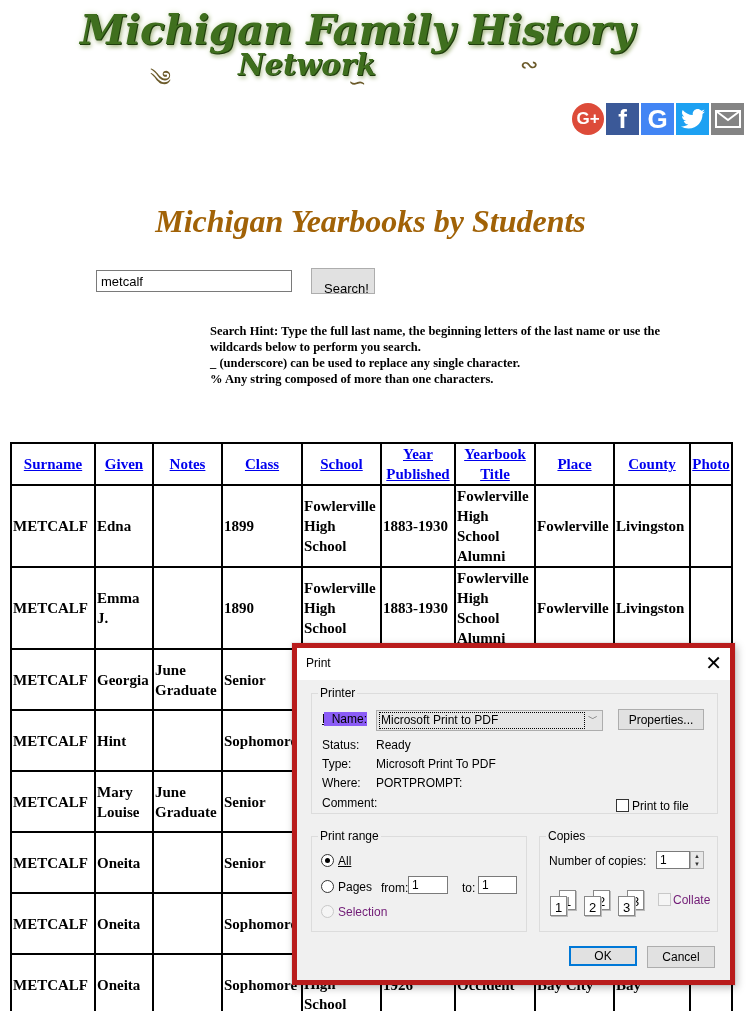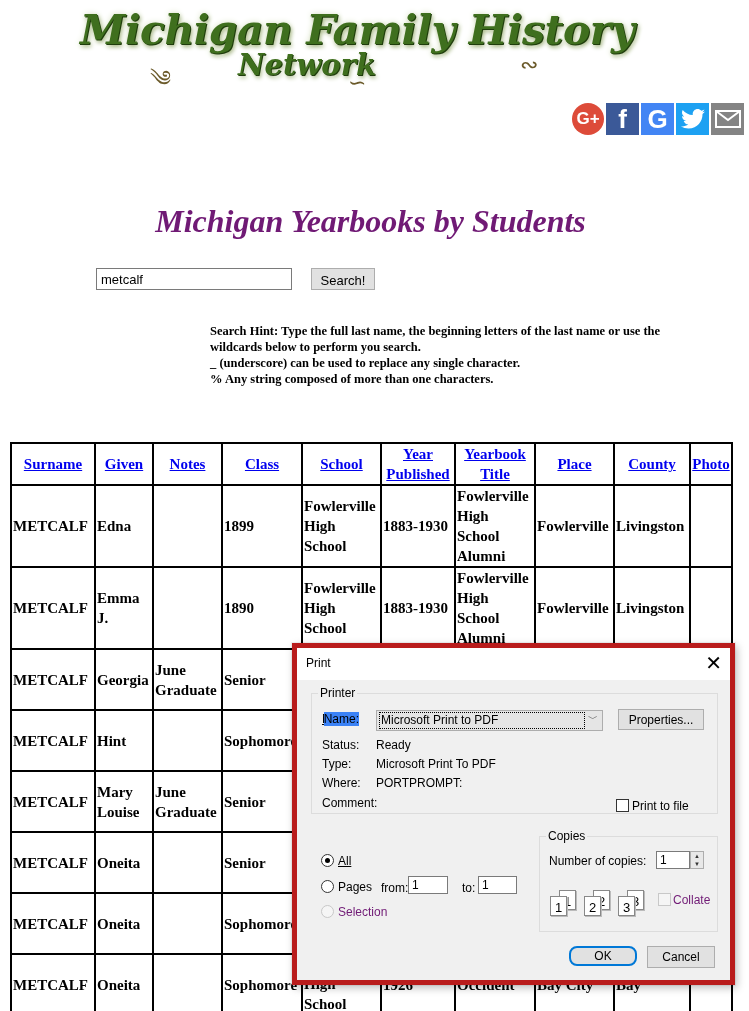--- a/index.html
+++ b/index.html
@@ -35,31 +35,31 @@
   .soc.gplus { border-radius: 50%; background: #dd4b39; font-size: 17px; width: 32px; }
   .soc.fb { background: #3b5998; font-size: 26px; }
   .soc.gg { background: #4285f4; font-size: 26px; }
   .soc.tw { background: #1da1f2; }
   .soc.em { background: #848484; }
 
   
   .page-title {
     position: absolute; left: 0; width: 741px; top: 203px; text-align: center;
     font-family: "Liberation Serif", serif; font-style: italic; font-weight: bold;
-    font-size: 32px; color: #701a75; margin: 0;
+    font-size: 32px; color: #a16207; margin: 0;
   }
   .search-row { position: absolute; top: 268px; left: 96px; display: flex; align-items: center; }
   .search-label { font-weight: bold; font-size: 19px; margin-right: 11px; }
   .search-input {
     width: 186px; height: 20px; border: 1px solid #7a7a7a; padding: 0 4px;
     font-family: "Liberation Sans", sans-serif; font-size: 13px; color: #000;
   }
   .search-btn {
     margin-left: 19px; width: 64px; height: 22px; background: #e1e1e1; border: 1px solid #adadad;
-    font-family: "Liberation Sans", sans-serif; font-size: 13px; color: #000; padding: 4px;
+    font-family: "Liberation Sans", sans-serif; font-size: 13px; color: #000; padding: 12px;
   }
   .hint { position: absolute; left: 210px; top: 323px; width: 500px; font-size: 12.5px; font-weight: bold; line-height: 16px; }
   .hint div { white-space: nowrap; }
 
   
   table.results {
     position: absolute; left: 10px; top: 442px; border-collapse: collapse;
     font-weight: bold; font-size: 15px;
   }
   table.results td, table.results th { border: 2px solid #000; padding: 0 1px; vertical-align: middle; line-height: 20px; }
@@ -273,36 +273,39 @@
 
 <div class="dialog">
   <div class="dlg-titlebar">
     <span class="dlg-title">Print</span>
     <span class="dlg-close">✕</span>
   </div>
 
   <fieldset class="grp" style="left:14px;top:38px;width:405px;height:126px;">
     <legend>Printer</legend>
   </fieldset>
-  <span class="lbl" style="left:25px;top:64px;"><span class="u">N</span><span style="margin-left:-7px;background:#3b82f6;padding-left:0">Name:</span></span>
+  <span class="lbl" style="left:25px;top:64px;"><span class="u">N</span><span style="margin-left:-7px;background:#8b5cf6;padding-left:8px">Name:</span></span>
   <div class="name-select">
     <span class="val">Microsoft Print to PDF</span>
     <span class="chev">﹀</span>
   </div>
   <button class="btn" style="left:321px;top:61px;width:86px;height:21px;">Properties...</button>
   <span class="lbl" style="left:25px;top:90px;">Status:</span>
   <span class="lbl" style="left:79px;top:90px;">Ready</span>
   <span class="lbl" style="left:25px;top:109px;">Type:</span>
   <span class="lbl" style="left:79px;top:109px;">Microsoft Print To PDF</span>
   <span class="lbl" style="left:25px;top:128px;">Where:</span>
   <span class="lbl" style="left:79px;top:128px;">PORTPROMPT:</span>
   <span class="lbl" style="left:25px;top:148px;">Comment:</span>
   <div class="chk" style="left:319px;top:151px;"></div>
   <span class="lbl" style="left:335px;top:151px;">Print to file</span>
 
+  <fieldset class="grp" style="left:14px;top:181px;width:214px;height:101px;">
+    <legend>Print range</legend>
+  </fieldset>
   <div class="radio on" style="left:24px;top:206px;"></div>
   <span class="lbl u" style="left:41px;top:206px;">All</span>
   <div class="radio" style="left:24px;top:232px;"></div>
   <span class="lbl" style="left:41px;top:232px;">Pages</span>
   <span class="lbl" style="left:84px;top:233px;">from:</span>
   <input class="field" style="left: 111px; top: 228px; width: 40px;" value="1">
   <span class="lbl" style="left:165px;top:233px;">to:</span>
   <input class="field" style="left: 181px; top: 228px; width: 39px;" value="1">
   <div class="radio dis" style="left:24px;top:257px;"></div>
   <span class="lbl dis-text" style="left:41px;top:257px;">Selection</span>
@@ -320,15 +323,15 @@
     <div class="pg back">1</div>
       <div class="pg" style="left:0;top:0;">1</div>
     <div class="pg back" style="left:43px;">2</div>
       <div class="pg" style="left:34px;top:0;">2</div>
     <div class="pg back" style="left:77px;">3</div>
       <div class="pg" style="left:68px;top:0;">3</div>
   </div>
   <div class="chk dis" style="left:361px;top:245px;"></div>
   <span class="lbl dis-text" style="left:376px;top:245px;">Collate</span>
 
-  <button class="btn ok" style="left:272px;top:298px;width:68px;height:20px;border-radius:8px;">OK</button>
+  <button class="btn ok" style="left:272px;top:298px;width:68px;height:20px;">OK</button>
   <button class="btn" style="left:350px;top:298px;width:68px;height:22px;">Cancel</button>
 </div>
 
 </body></html>

